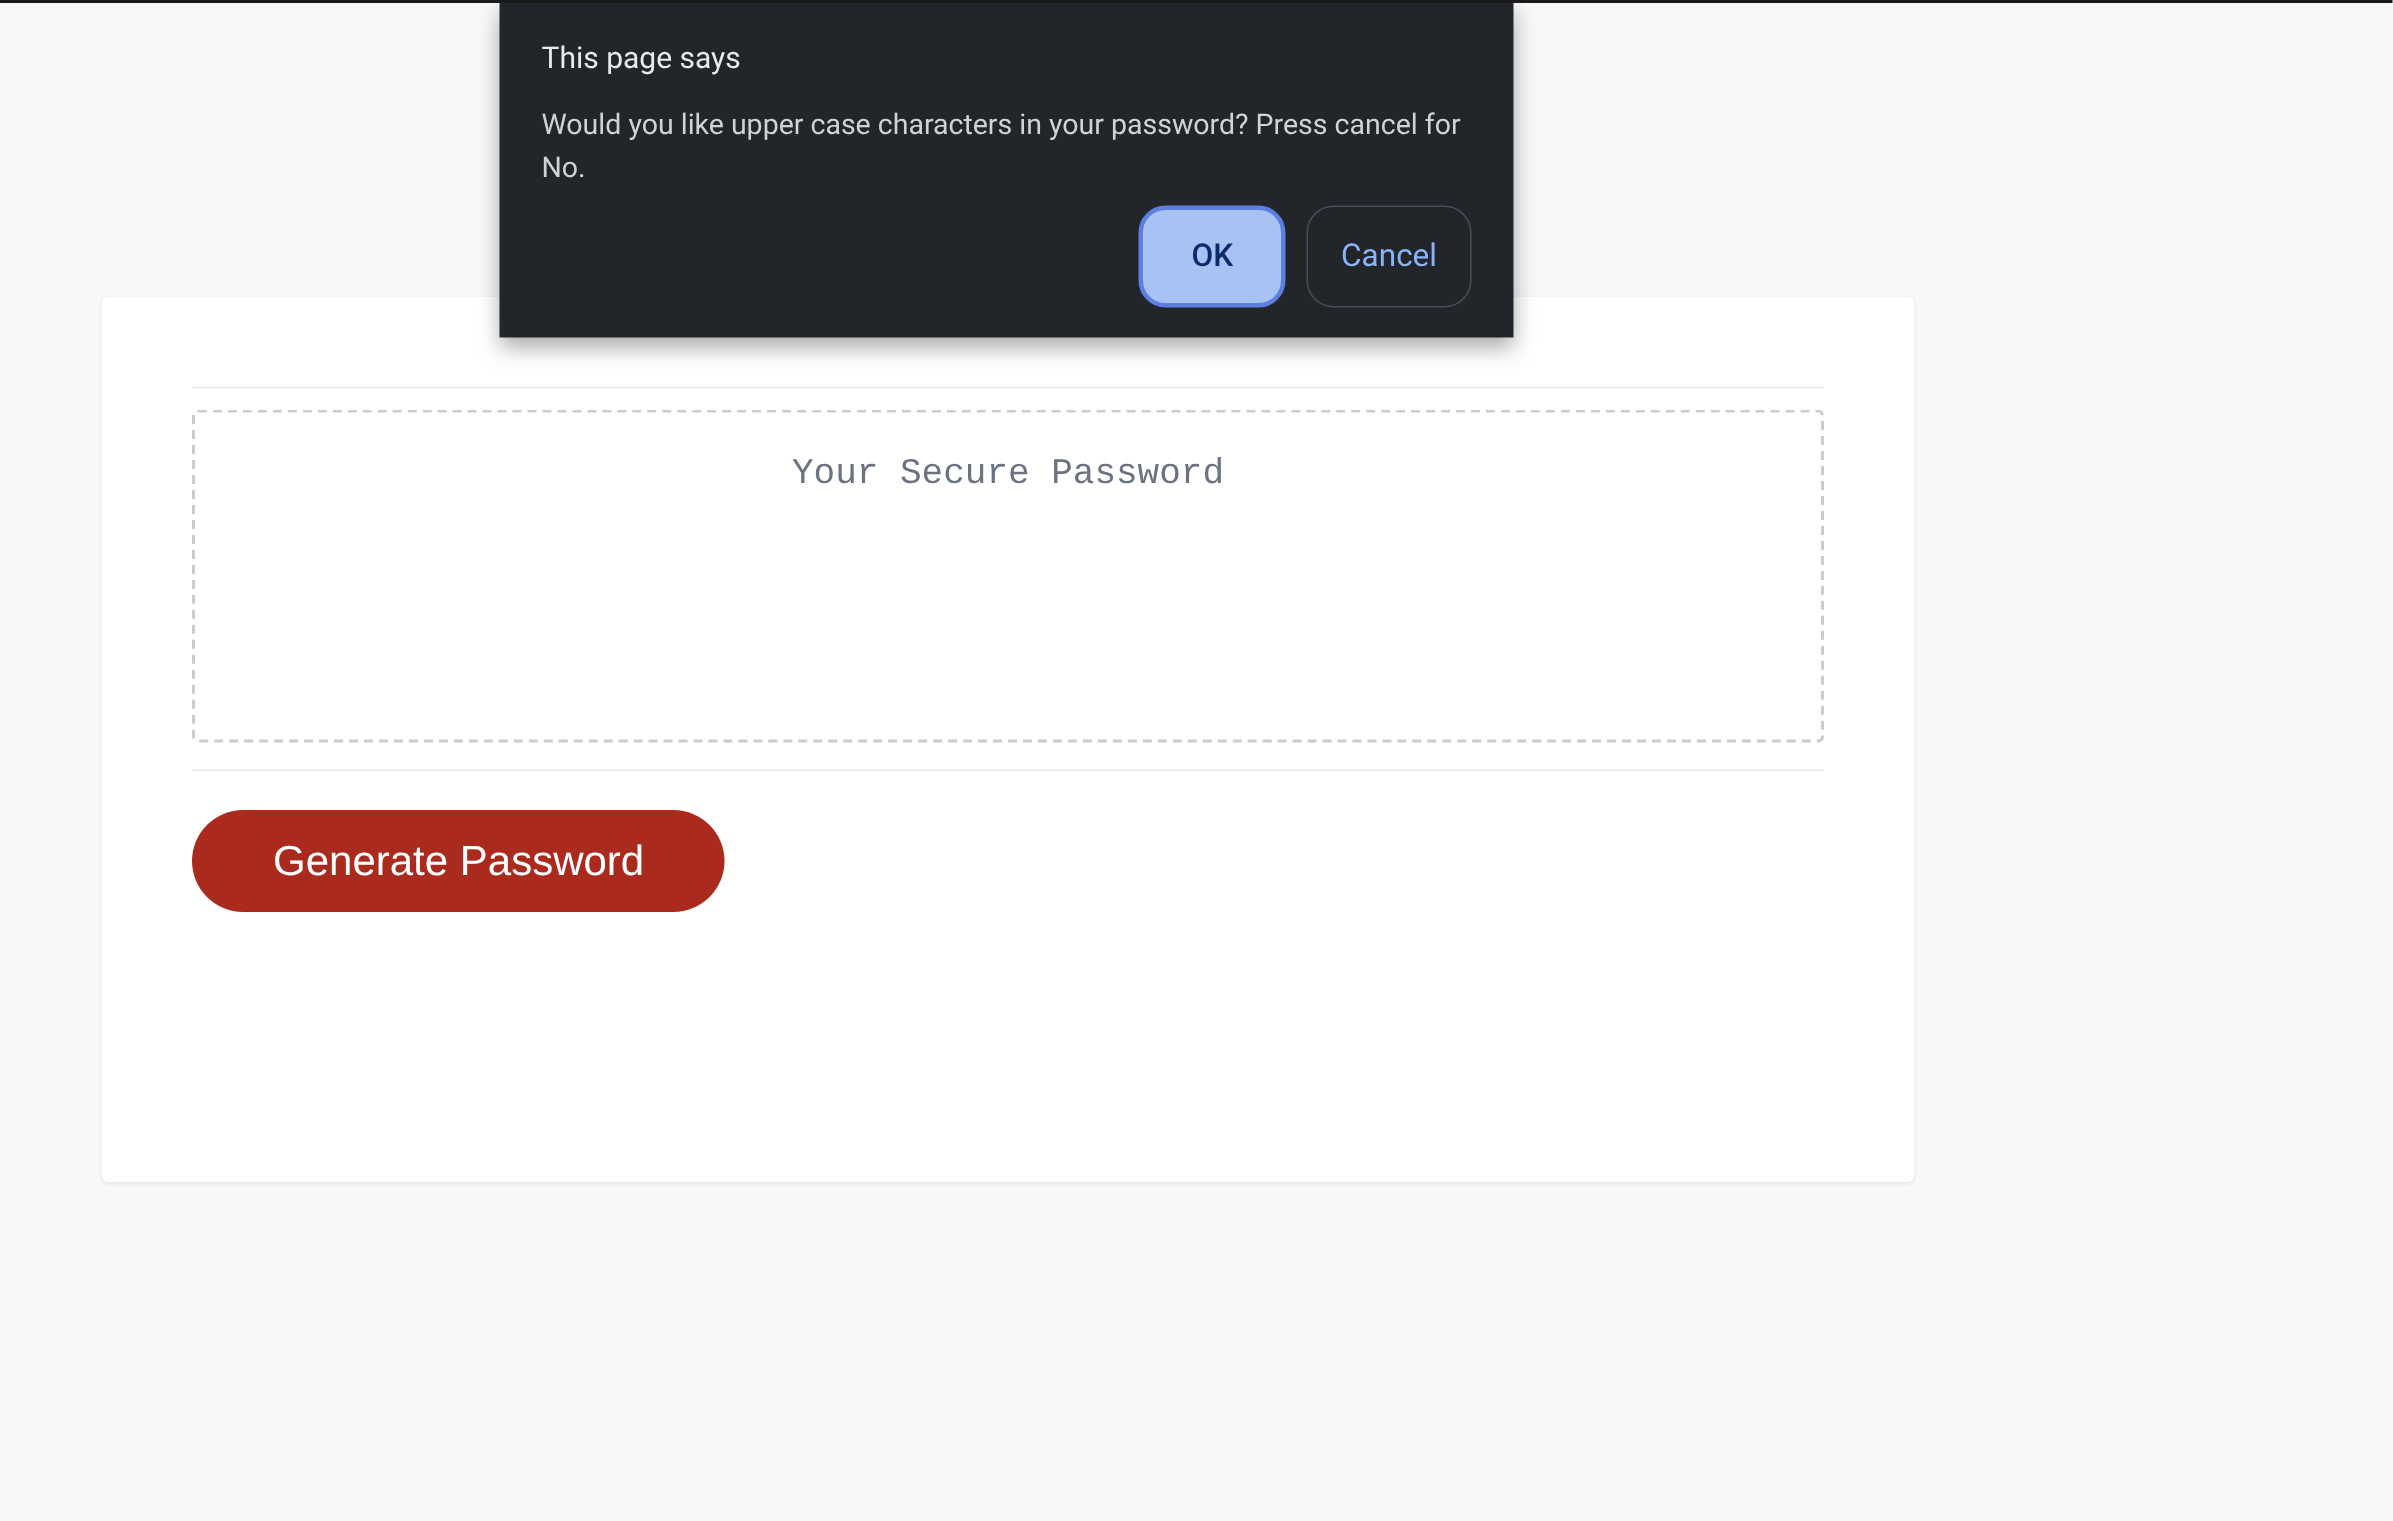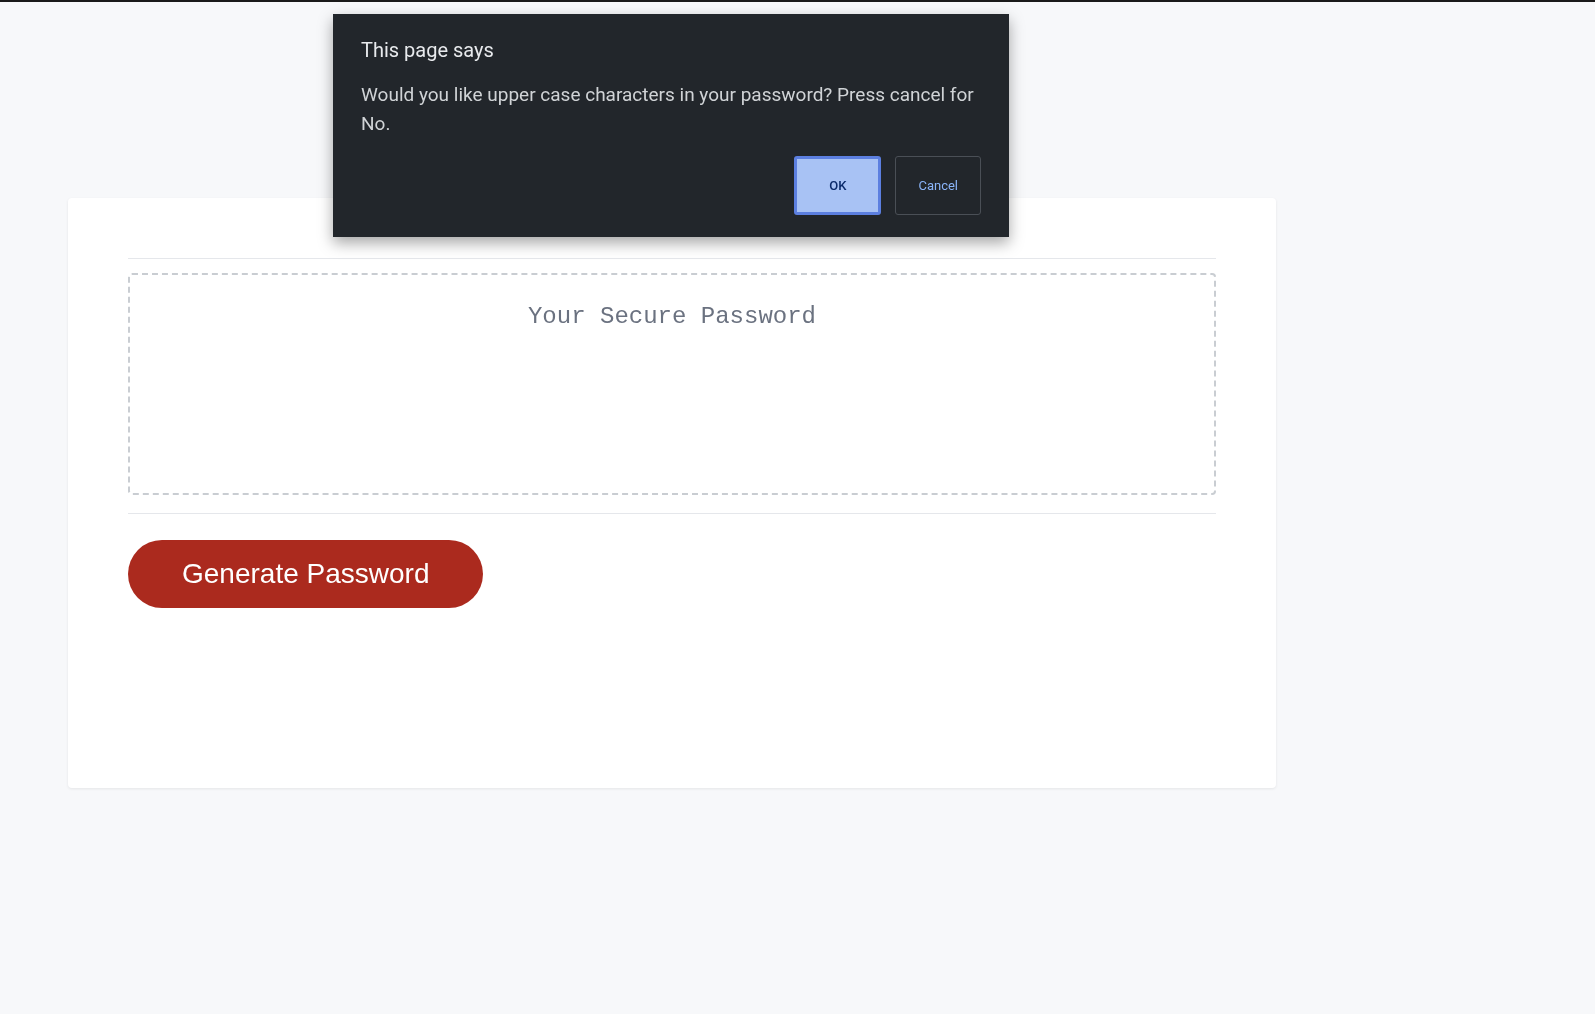--- a/index.html
+++ b/index.html
@@ -70,21 +70,21 @@
       border: none;
       padding: 18px 54px;
       border-radius: 40px;
       cursor: pointer;
     }
 
     
     .dialog {
       position: absolute;
       left: 333px;
-      top: 12px;
+      top: 0;
       width: 676px;
       height: 223px;
       background: #22262b;
       box-shadow: 0 6px 14px rgba(0,0,0,0.35);
       padding: 24px 28px 22px 28px;
       display: flex;
       flex-direction: column;
       color: #e8eaed;
     }
     .dialog-title {
@@ -100,23 +100,23 @@
       line-height: 1.55;
       flex: 1;
     }
     .dialog-actions {
       display: flex;
       justify-content: flex-end;
       gap: 14px;
       margin-top: 10px;
     }
     .dialog-btn {
-      font-size: 13px;
+      font-size: 21px;
       padding: 10px 24px;
-      border-radius: 3px;
+      border-radius: 18px;
       cursor: pointer;
       font-family: inherit;
     }
     .dialog-btn.ok {
       background: #a8c2f4;
       color: #0b2b6b;
       border: 3px solid #5c7fe0;
       padding: 8px 32px;
       font-weight: 500;
     }

